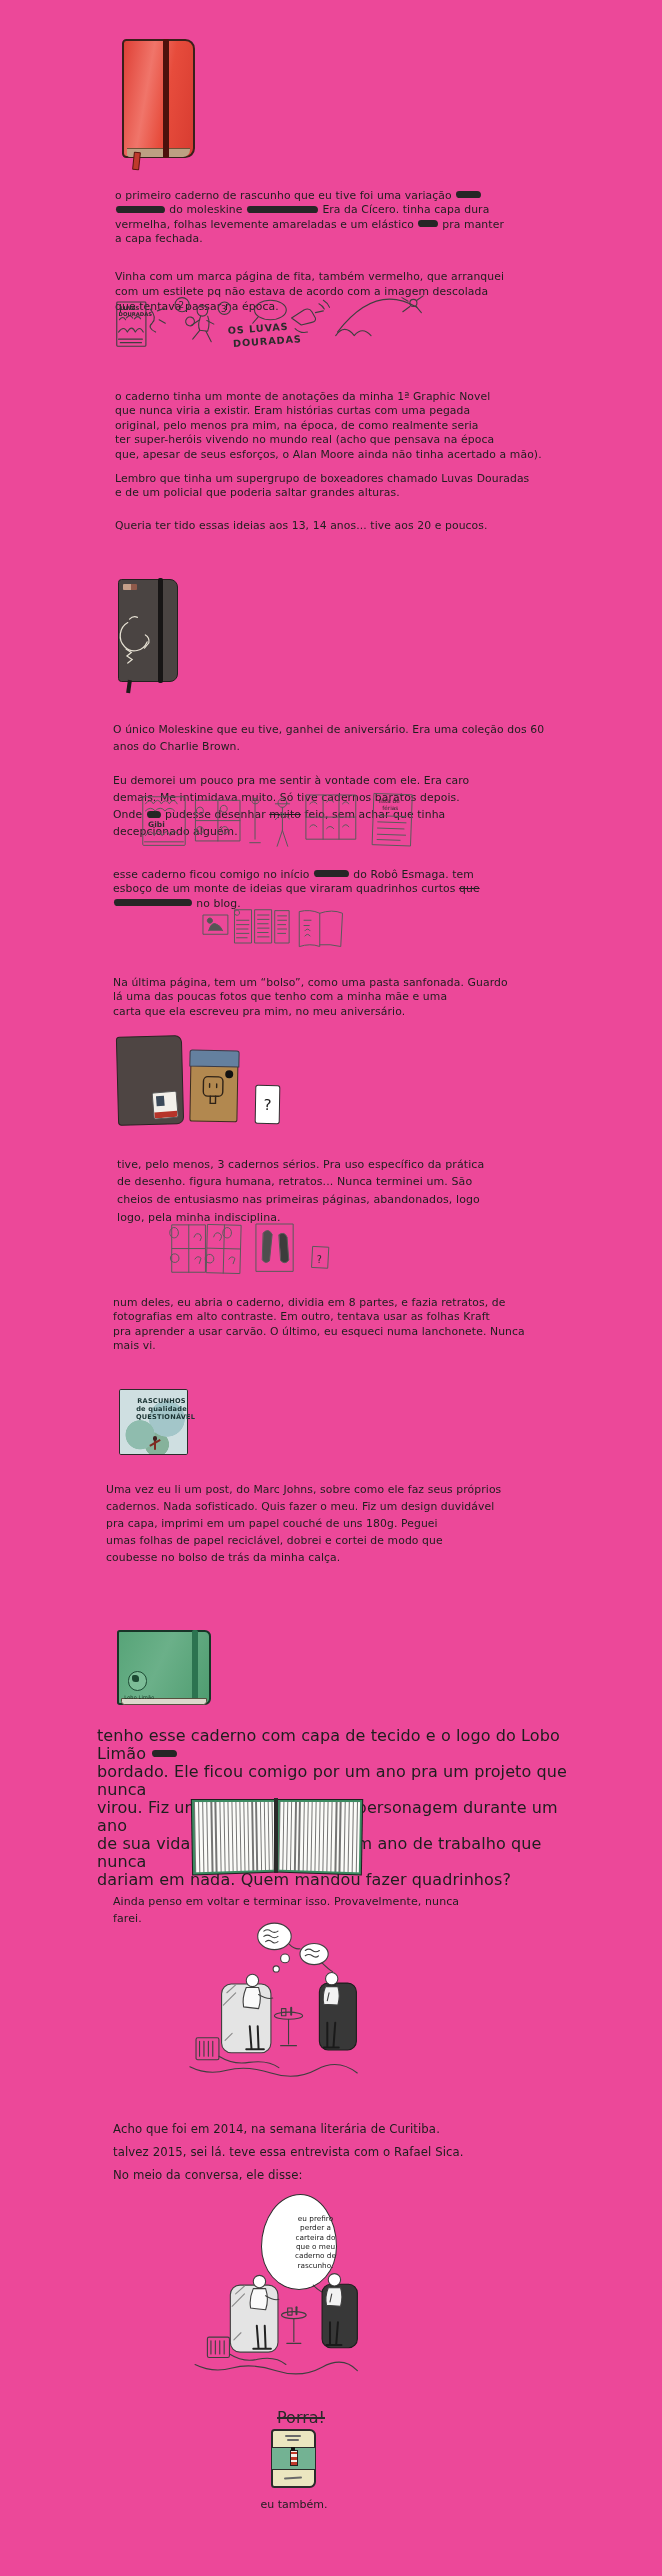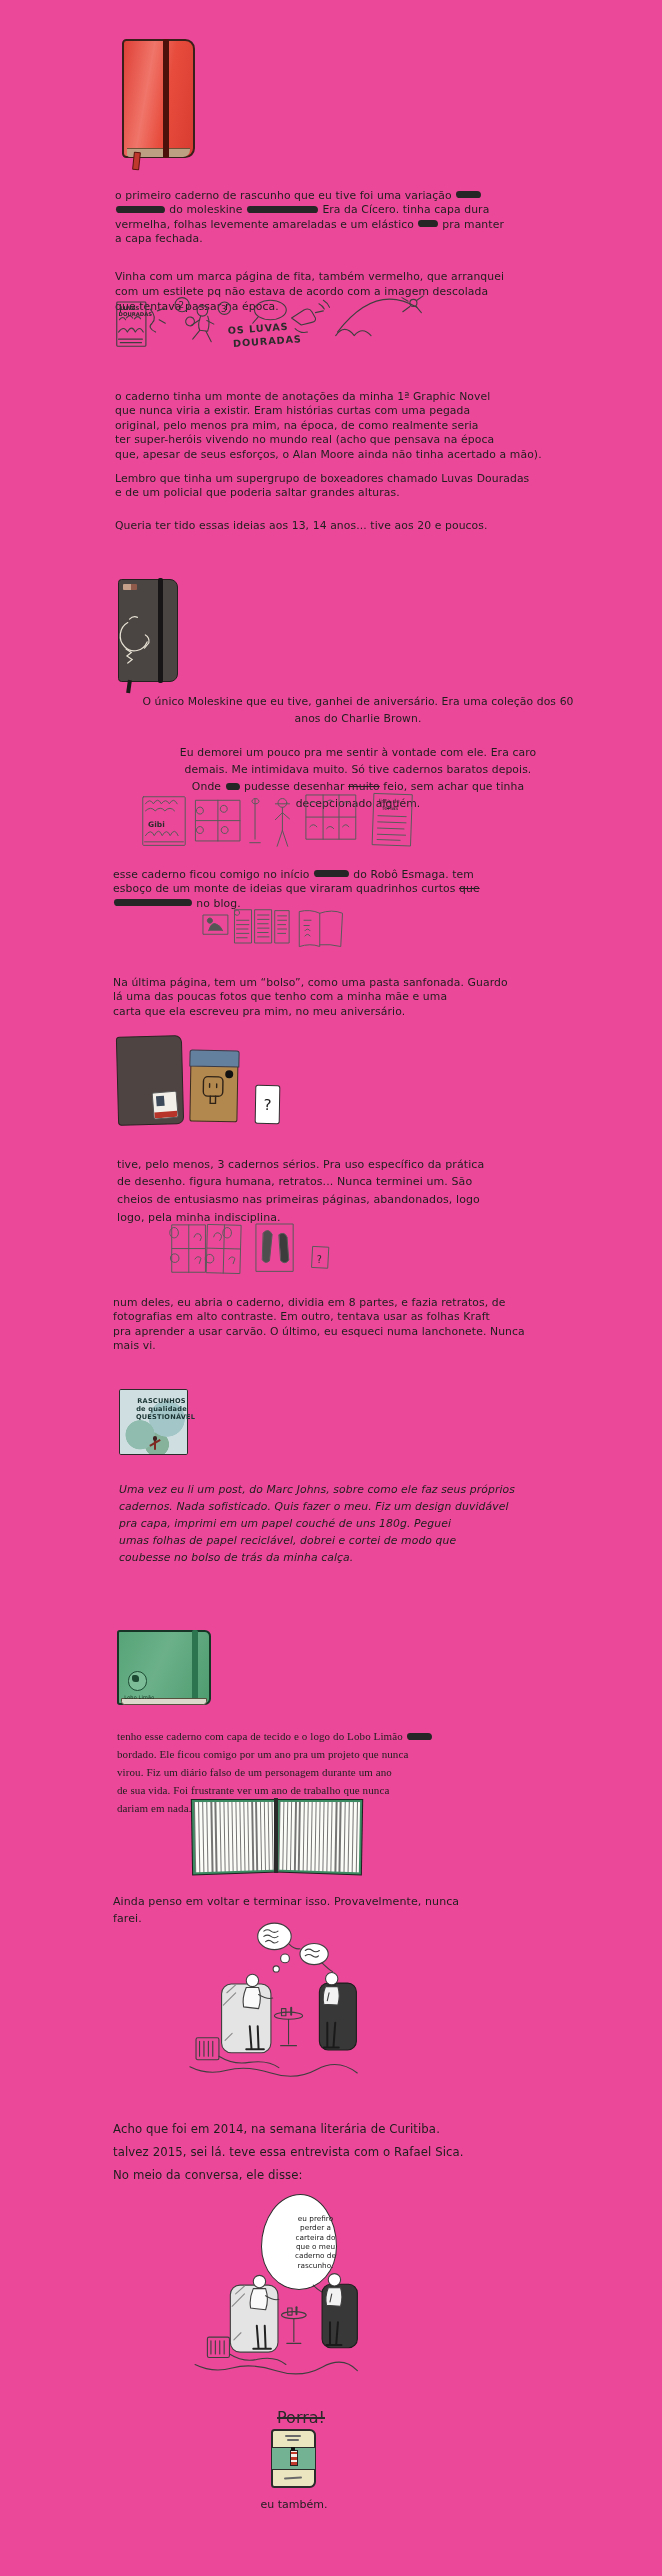--- a/index.html
+++ b/index.html
@@ -190,21 +190,21 @@
         <path d="M30,62 q5,3 4,9 l-5,6"></path>
         <path d="M12,44 q4,-4 9,-2"></path>
         <path d="M8,78 l6,4 l-5,4 l6,4 l-5,4"></path>
       </g>
     </svg>
     <div class="nb-black-label"></div>
     <div class="nb-black-band"></div>
     <div class="nb-black-ribbon"></div>
   </div>
 
-  <div class="hand" style="left:113px;top:676px;width:490px;line-height:17px;text-align:center;">
+  <div class="hand" style="left:113px;top:704px;width:490px;line-height:17px;">
     <p style="margin:0">O único Moleskine que eu tive, ganhei de aniversário. Era uma coleção dos 60
 anos do Charlie Brown.</p>
     <p style="margin:0"><span>Eu demorei um pouco pra me sentir à vontade com ele. Era caro
 demais. Me intimidava muito. Só tive cadernos baratos depois.
 Onde </span><span class="sc w16"></span><span> pudesse desenhar </span><span class="x">muito</span><span> feio, sem achar que tinha
 decepcionado alguém.</span></p>
   </div>
 
   <svg style="left:141px;top:793px;" width="274" height="57" viewBox="0 0 310 64">
     <g class="doodle-light">
@@ -312,36 +312,36 @@
 mais vi.</p>
   </div>
 
   <div class="nb-blue">
     <div class="nb-blue-title">RASCUNHOS
 de qualidade
 QUESTIONÁVEL</div>
     <div class="nb-blue-fig"></div>
   </div>
 
-  <div class="hand" style="left:119px;top:1464px;width:495px;line-height:17px;font-style:italic;">
+  <div class="hand" style="left:106px;top:1464px;width:495px;line-height:17px;">
     <p>Uma vez eu li um post, do Marc Johns, sobre como ele faz seus próprios
 cadernos. Nada sofisticado. Quis fazer o meu. Fiz um design duvidável
 pra capa, imprimi em um papel couché de uns 180g. Peguei
 umas folhas de papel reciclável, dobrei e cortei de modo que
 coubesse no bolso de trás da minha calça.</p>
   </div>
 
   <div class="nb-green">
     <div class="nb-green-band"></div>
     <div class="nb-green-pages"></div>
     <div class="nb-green-logo"></div>
     <div class="nb-green-logoname">Lobo Limão</div>
   </div>
 
-  <div class="hand" style="left:117px;top:1709px;width:495px;line-height:18px;font-size:11px;font-family:Liberation Serif, serif;">
+  <div class="hand" style="left:97px;top:1709px;width:495px;line-height:18px;font-size:16px;">
     <p><span>tenho esse caderno com capa de tecido e o logo do Lobo Limão </span><span class="sc w28"></span><span>
 bordado. Ele ficou comigo por um ano pra um projeto que nunca
 virou. Fiz um diário falso de um personagem durante um ano
 de sua vida. Foi frustrante ver um ano de trabalho que nunca
 dariam em nada. Quem mandou fazer quadrinhos?</span></p>
   </div>
 
   <div class="spread">
     <div class="pg pgL"></div>
     <div class="pg pgR"></div>

